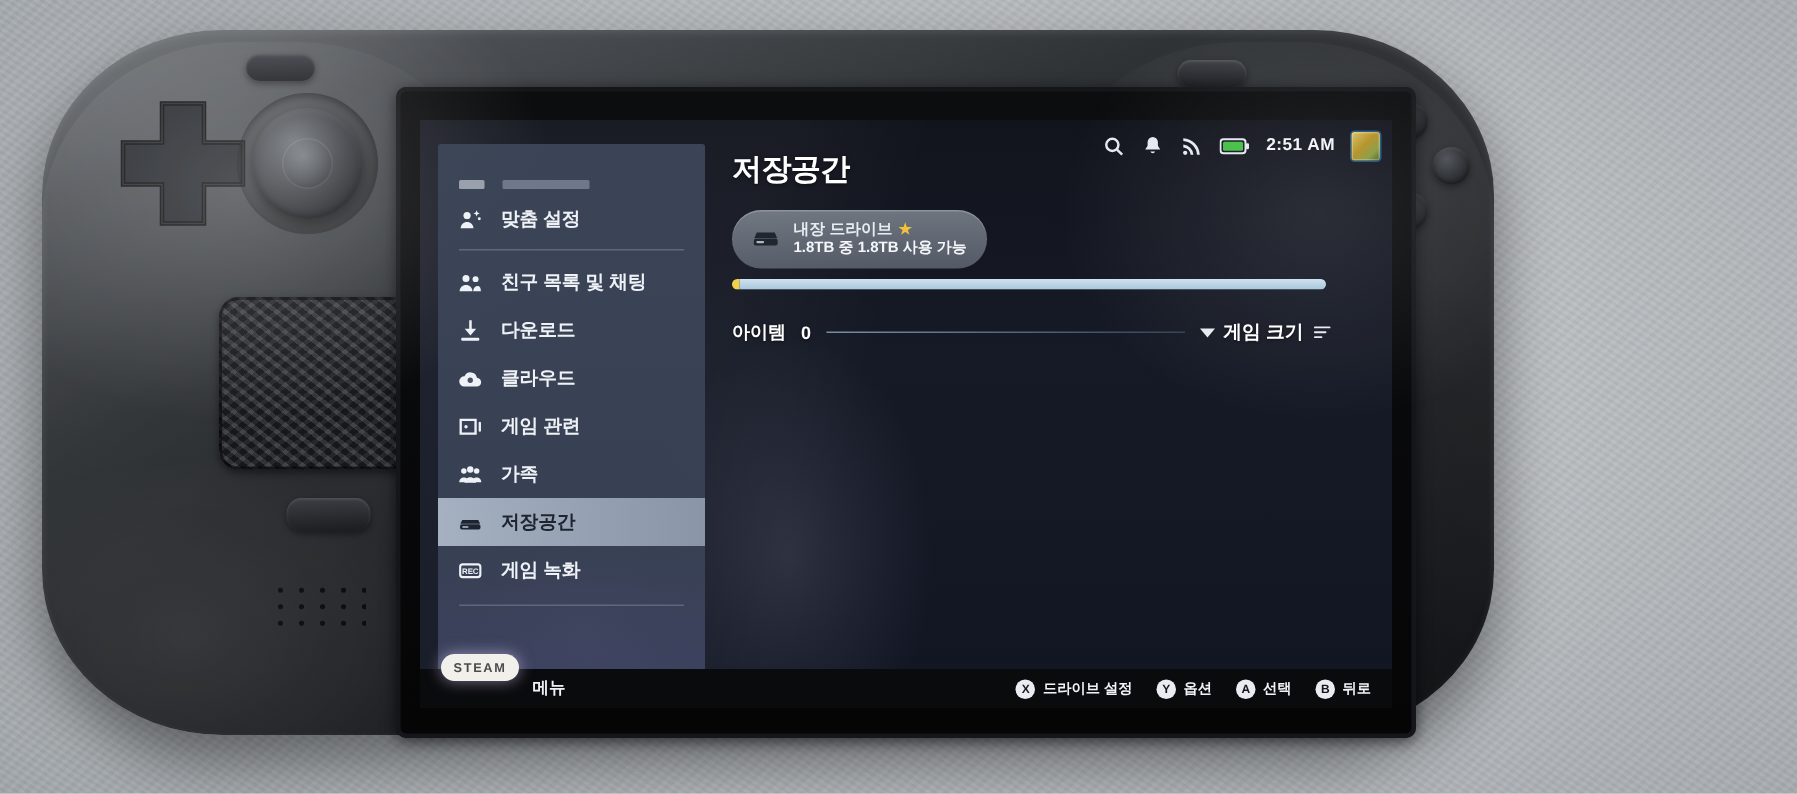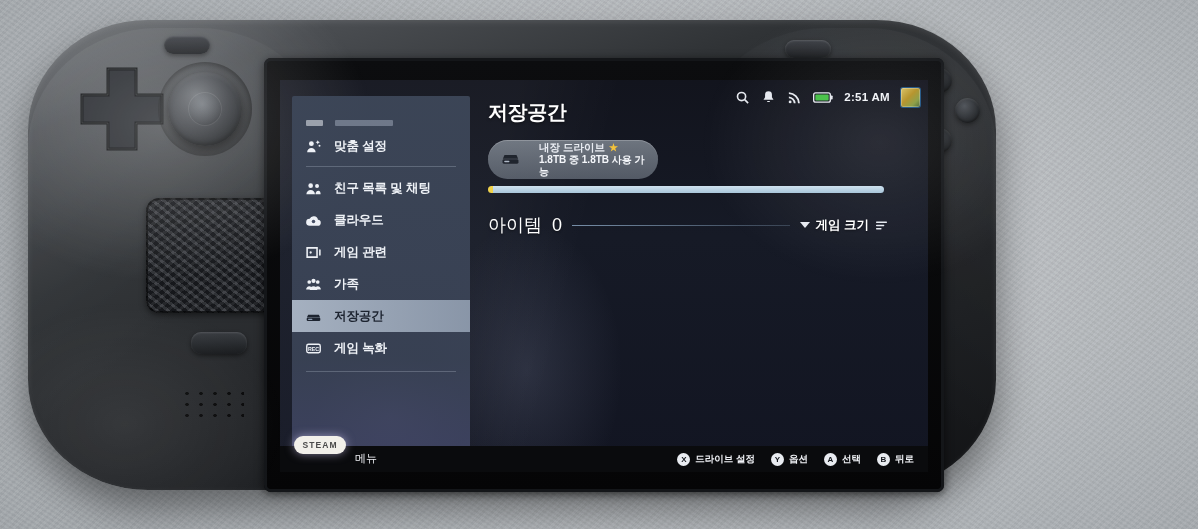--- a/index.html
+++ b/index.html
@@ -105,35 +105,35 @@
   
   .menu-row{ position:absolute; left:14px; bottom:6px; display:flex; align-items:center; gap:9px; z-index:7; }
   .steam-pill{
     width:52px; height:18px; border-radius:9px; background:#f2f0ea;
     display:flex; align-items:center; justify-content:center;
     color:#4b4b4b; font-size:8.5px; font-weight:bold; letter-spacing:1.1px;
     font-family:"Liberation Sans", sans-serif;
     box-shadow:0 0 10px rgba(220,210,255,.55);
     text-align:right;
   }
-  .menu-label{ color:#f0f1f6; font-size:11px; font-weight:normal; font-family:"Liberation Sans", sans-serif;margin-top:28px; }
+  .menu-label{ color:#f0f1f6; font-size:11px; font-weight:bold; font-family:"Liberation Sans", sans-serif;margin-top:28px; }
   .dpad-hint{ position:absolute; left:18px; bottom:28px; display:flex; gap:16px; z-index:7; opacity:.75; }
   .dpad-hint svg{ width:13px; height:9px; color:#e2e5ee; }
 
   
   .content{ position:absolute; left:200px; top:8px; right:6px; bottom:30px; z-index:3; }
   .page-title{
     color:#fff; font-size:20px; font-weight:bold; letter-spacing:-.4px;
     font-family:"Liberation Sans", sans-serif; margin:11px 0 0 8px;
     text-shadow:0 1px 3px rgba(0,0,0,.55);
   }
   .drive-card{
     margin:14px 0 0 8px; width:170px; height:39px; border-radius:20px;
     background:linear-gradient(180deg, rgba(170,180,190,.60), rgba(140,150,162,.52));
-    display:flex; align-items:center; gap:19px; padding:0 13px;
+    display:flex; align-items:center; gap:9px; padding:0 13px;
     box-shadow:inset 0 1px 0 rgba(255,255,255,.22);
   }
   .drive-card .dico{ width:19px; height:15px; flex:none; color:#20252e; }
   .dline1{ display:flex; align-items:center; gap:4px; color:#e8ebf1; font-size:10.5px; font-weight:bold;
            font-family:"Liberation Sans", sans-serif; line-height:1.15; }
   .dline2{ color:#f4f6fa; font-size:10px; font-weight:bold;
            font-family:"Liberation Sans", sans-serif; line-height:1.2; }
   .star{ font-size:10px; color:#f3c23b; }
 
   .path{ margin:22px 0 0 8px; color:#ffffff; font-size:10.5px; font-weight:bold; letter-spacing:.35px;
@@ -147,21 +147,21 @@
   .lg{ display:flex; align-items:center; gap:4px; color:#eef1f7; font-size:8px; font-weight:bold;
        letter-spacing:.25px; font-family:"Liberation Sans", sans-serif; }
   .dot{ width:6px; height:6px; border-radius:50%; flex:none; }
   .dot.y{ background:#f0d24a; }
   .dot.g{ background:#8f9cb0; }
   .qmark{ width:7px; height:7px; border-radius:50%; background:#c9d3e0; color:#222a36;
           font-size:5.5px; display:inline-flex; align-items:center; justify-content:center;
           font-family:"Liberation Sans", sans-serif; font-weight:bold; }
 
   .itemrow{ margin:20px 0 0 8px; display:flex; align-items:center; gap:10px; width:400px; }
-  .item-label{ color:#fff; font-size:18px; font-weight:normal; font-family:"Liberation Sans", sans-serif;
+  .item-label{ color:#fff; font-size:12px; font-weight:bold; font-family:"Liberation Sans", sans-serif;
                text-shadow:0 1px 2px rgba(0,0,0,.5); white-space:nowrap; }
   .item-rule{ flex:1; height:1px; background:linear-gradient(90deg, rgba(150,180,210,.75), rgba(150,180,210,.25)); }
   .sort{ display:flex; align-items:center; gap:6px; }
   .caret{ width:0;height:0;border-left:5px solid transparent;border-right:5px solid transparent;
           border-top:6px solid #e7ebf2; }
   .sort-label{ color:#fff; font-size:12.5px; font-weight:bold; font-family:"Liberation Sans", sans-serif;
                text-shadow:0 1px 2px rgba(0,0,0,.5); white-space:nowrap; }
   .sort-ico{ width:13px; height:11px; color:#e7ebf2; }
 
   
@@ -294,20 +294,27 @@
           <div class="side-item">
             <svg class="si" viewBox="0 0 24 24" fill="currentColor">
               <circle cx="8" cy="8" r="3.3"></circle>
                 <circle cx="17" cy="8.6" r="2.8"></circle>
               <path d="M2 20c0-3.4 2.7-5.8 6-5.8s6 2.4 6 5.8z"></path>
               <path d="M14.8 20c0-2.6 1.6-5 4.2-5 2.1 0 3 1.8 3 5z"></path>
             </svg>
             <span>친구 목록 및 채팅</span>
           </div>
 
+          <div class="side-item">
+            <svg class="si" viewBox="0 0 24 24" fill="currentColor">
+              <path d="M11 2h2.4v8h4.2L12.2 16.4 6.8 10H11z"></path>
+              <rect x="3.5" y="18.6" width="17" height="2.8" rx="1"></rect>
+            </svg>
+            <span>다운로드</span>
+          </div>
 
           <div class="side-item">
             <svg class="si" viewBox="0 0 24 24" fill="currentColor">
               <path d="M6.4 19.4h11.4a4.2 4.2 0 0 0 .5-8.4A6.2 6.2 0 0 0 6.6 9.6a4.9 4.9 0 0 0-.2 9.8z"></path>
               <circle cx="12" cy="13.4" r="2.5" fill="#475066"></circle>
             </svg>
             <span>클라우드</span>
           </div>
 
           <div class="side-item">

